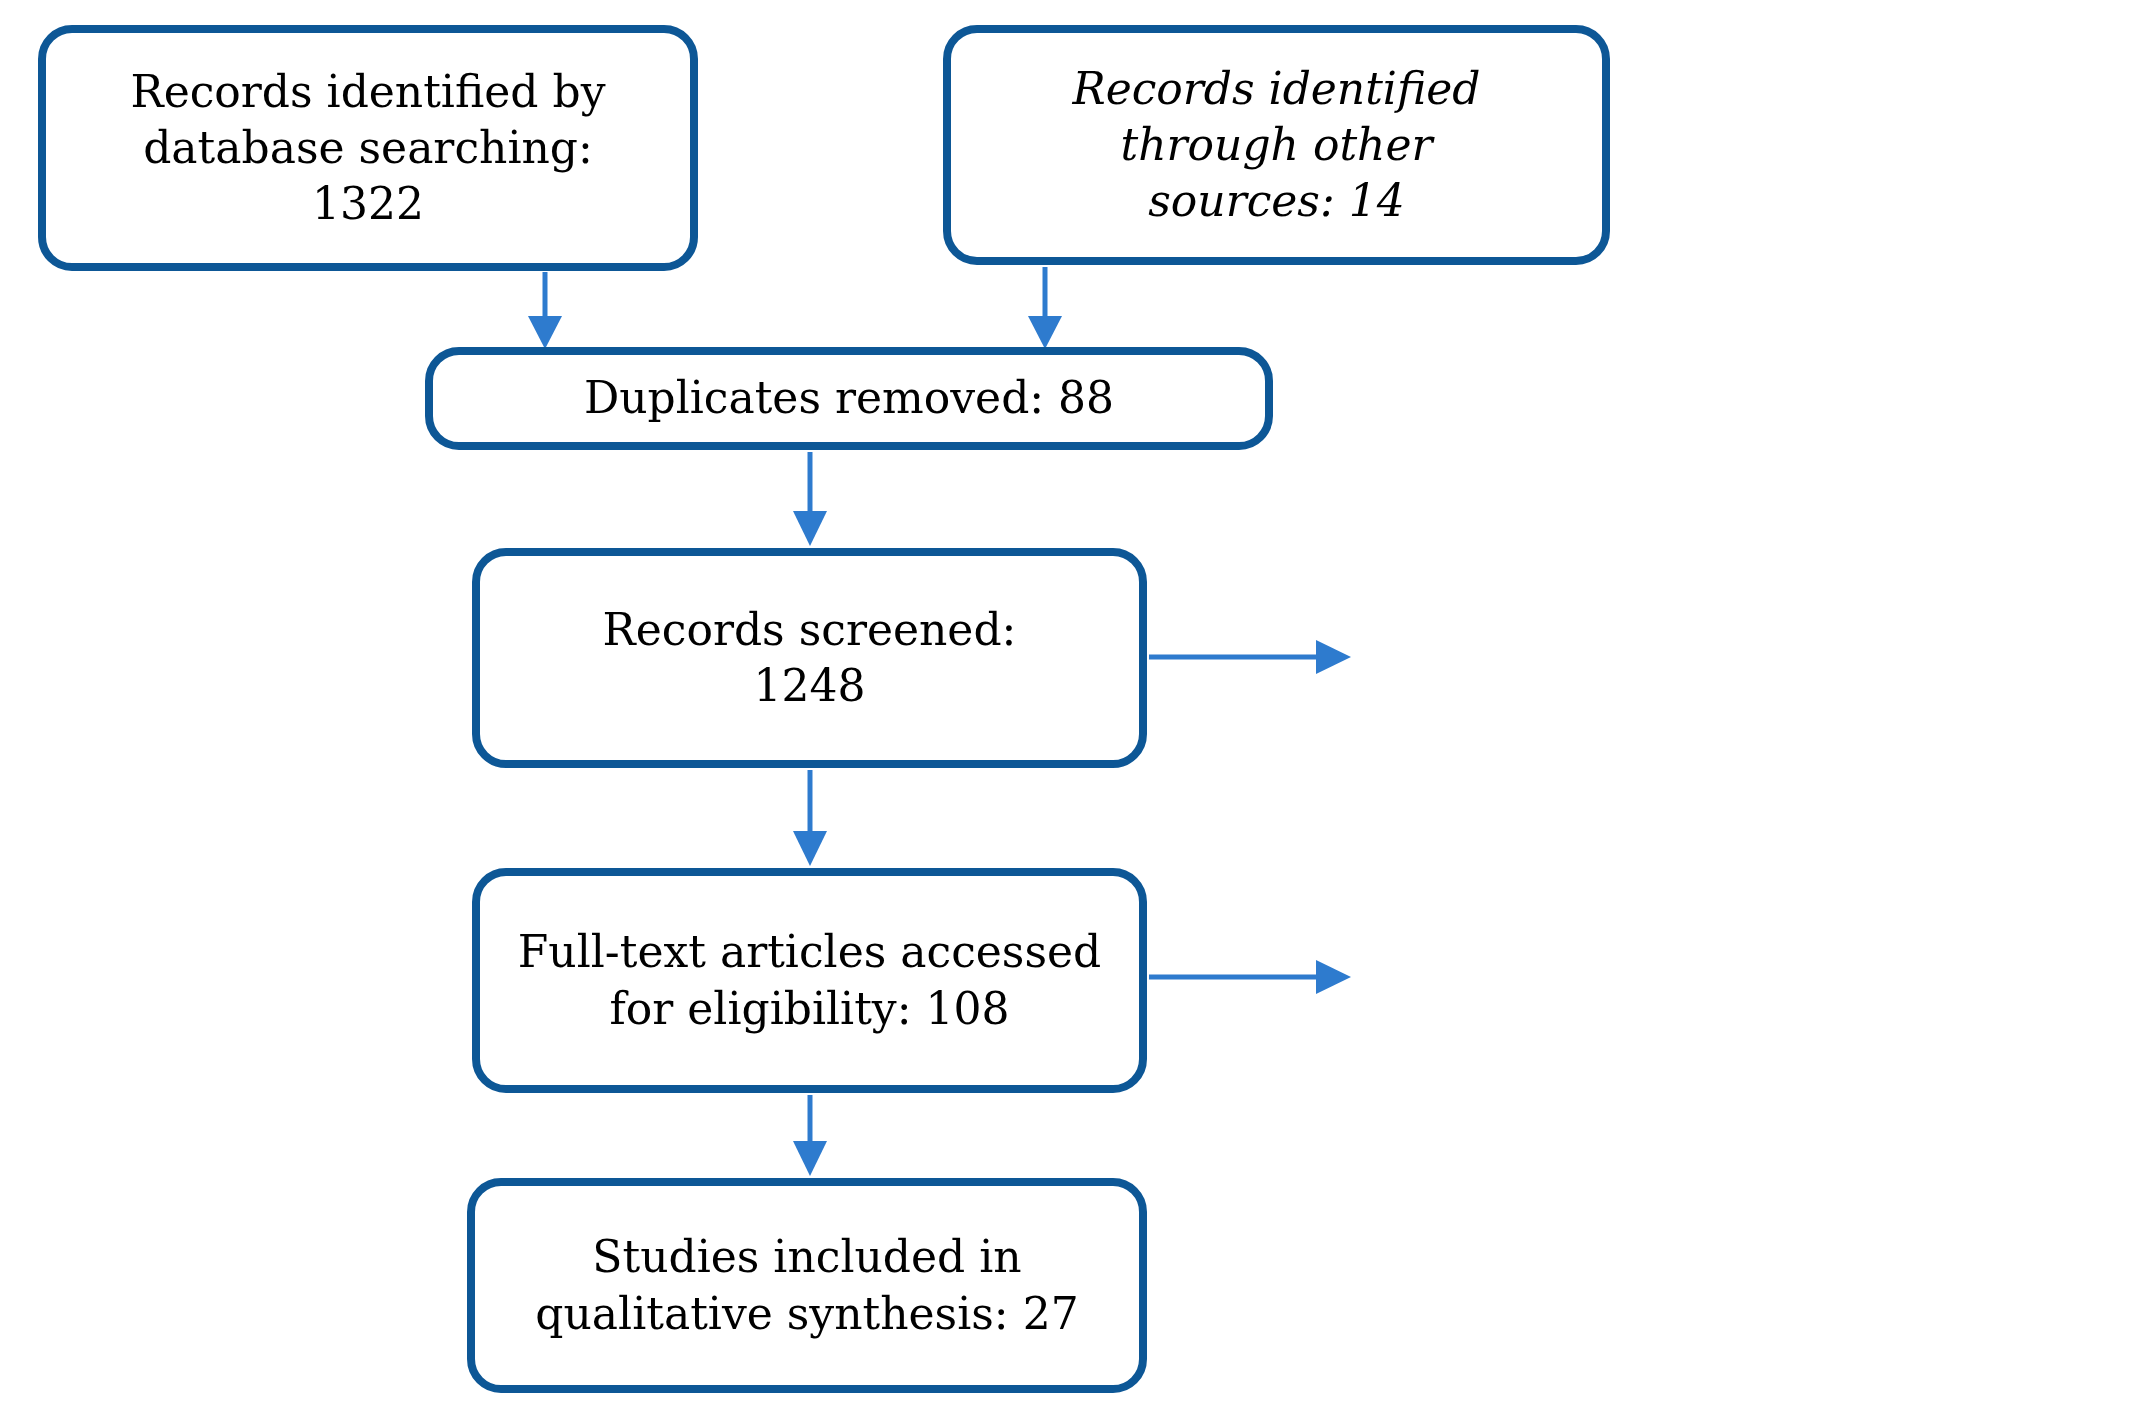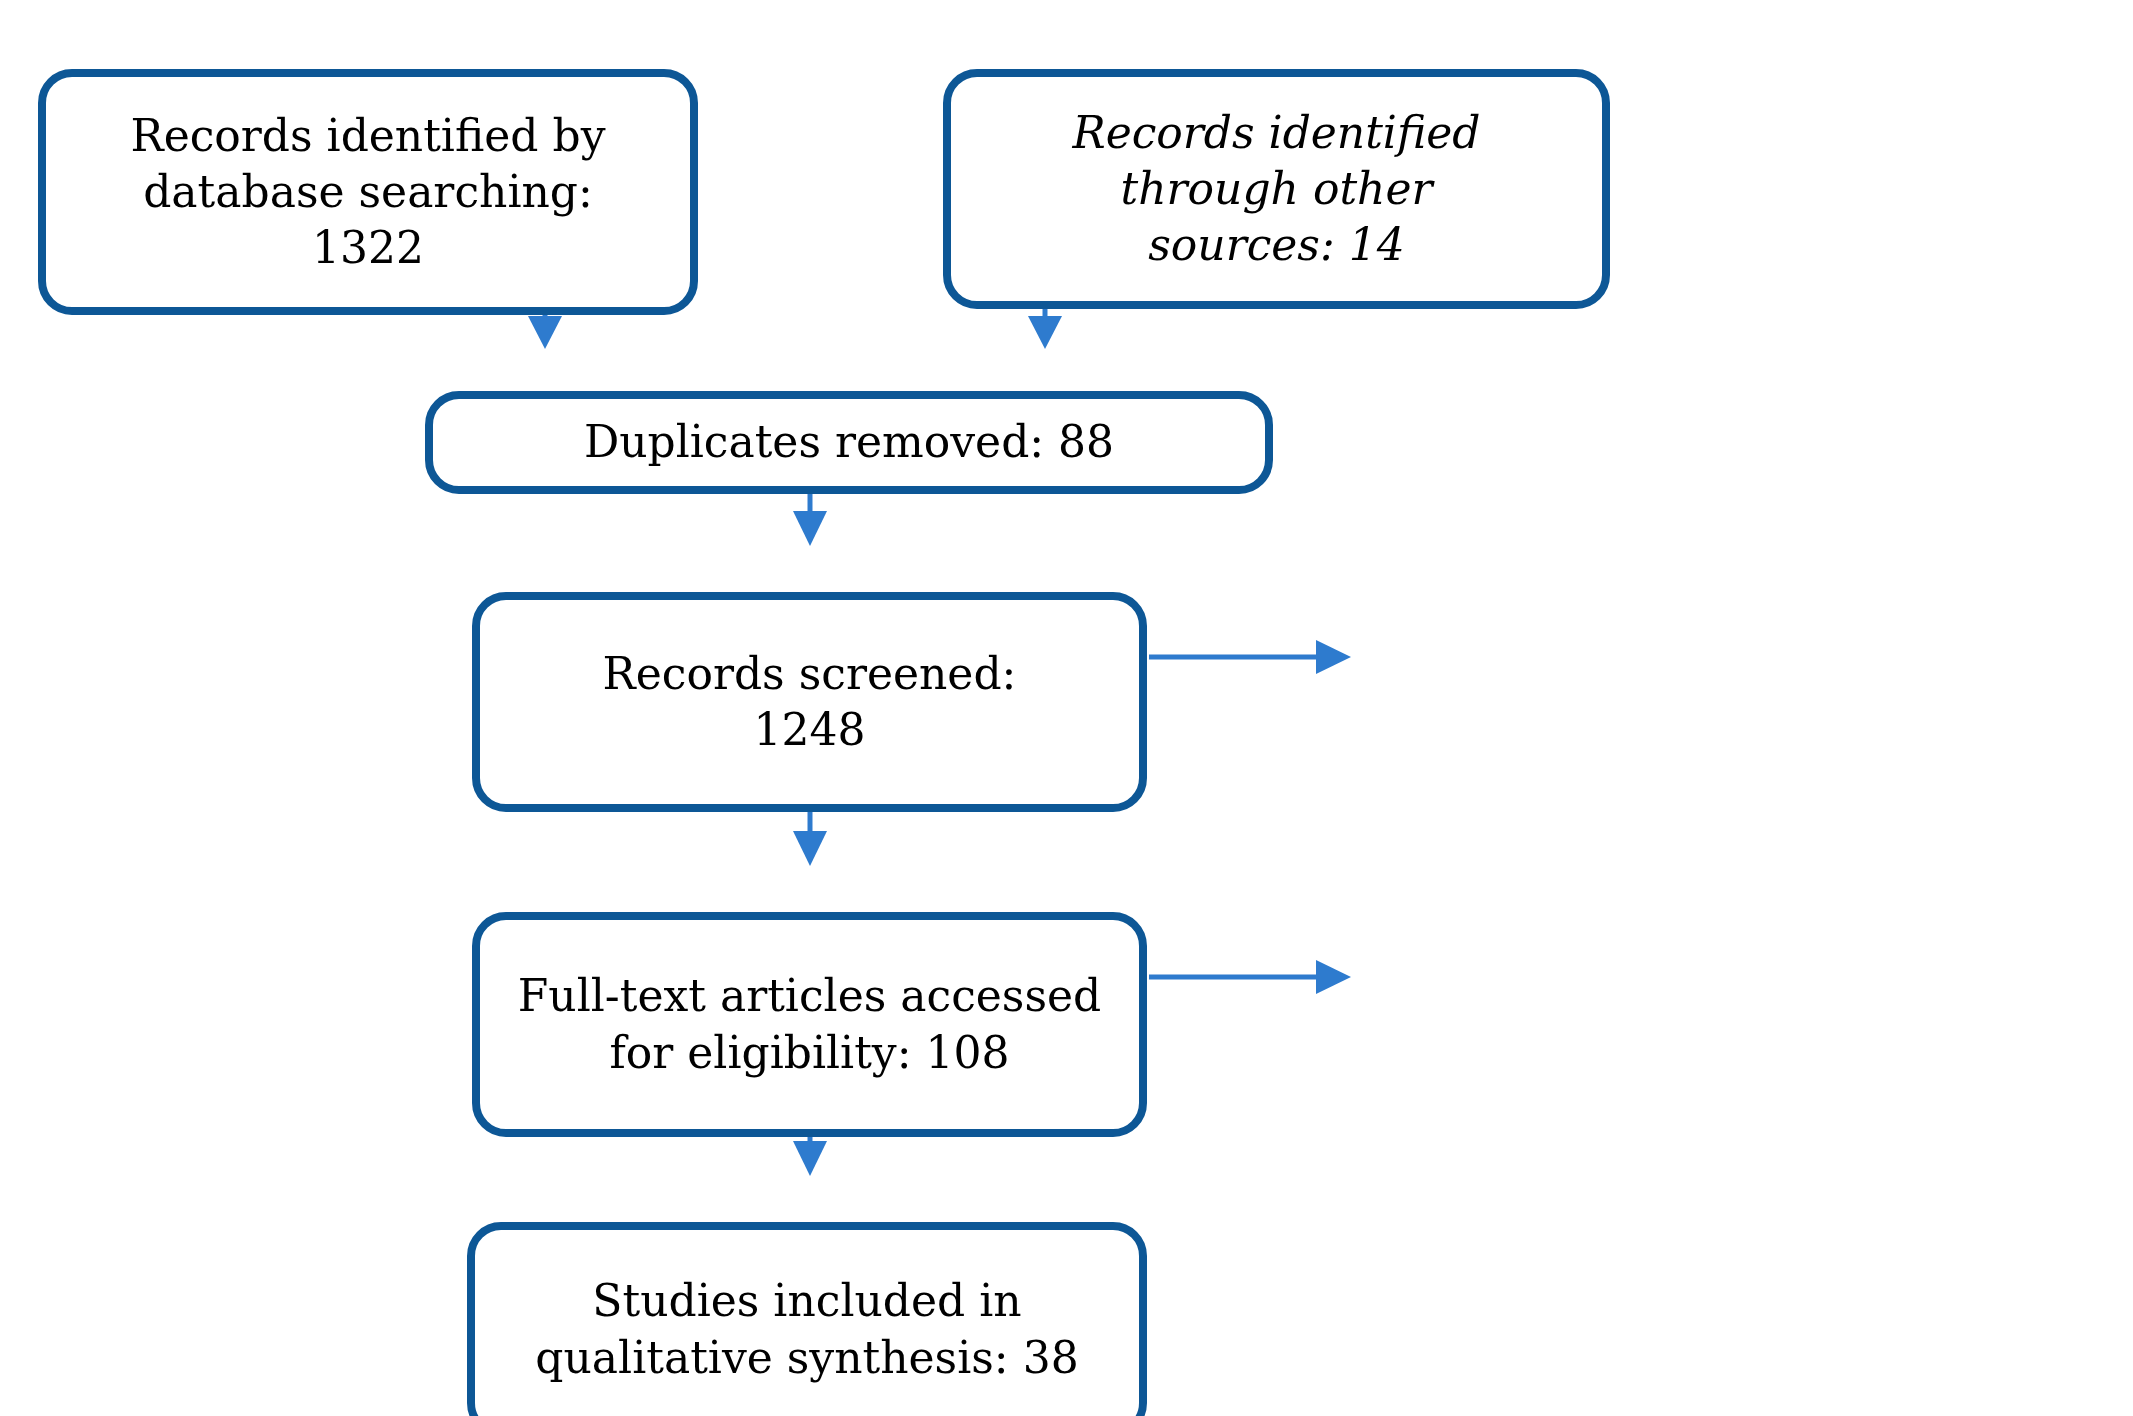--- a/index.html
+++ b/index.html
@@ -25,21 +25,20 @@
     background: var(--background);
     color: var(--text);
     display: flex;
     align-items: center;
     justify-content: center;
     text-align: center;
     white-space: pre-line;
     font-size: 44px;
     line-height: 1.28;
     padding: 0 22px;
-    margin-top: 44px;
   }
   .edges {
     position: absolute;
     left: 0; top: 0;
     width: 2133px;
     height: 1416px;
     pointer-events: none;
   }
   .edge line { stroke: var(--arrow); stroke-width: 5; }
   .edge polygon { fill: var(--arrow); }
@@ -92,15 +91,15 @@
 
   <div class="box" style="left:472px; top:548px; width:675px; height:220px;">Records screened:
 1248</div>
 
 
   <div class="box" style="left:472px; top:868px; width:675px; height:225px;">Full-text articles accessed
 for eligibility: 108</div>
 
 
   <div class="box" style="left:467px; top:1178px; width:680px; height:215px;">Studies included in
-qualitative synthesis: 38</div>
+qualitative synthesis: 27</div>
 
 </div>
 
 </body></html>

